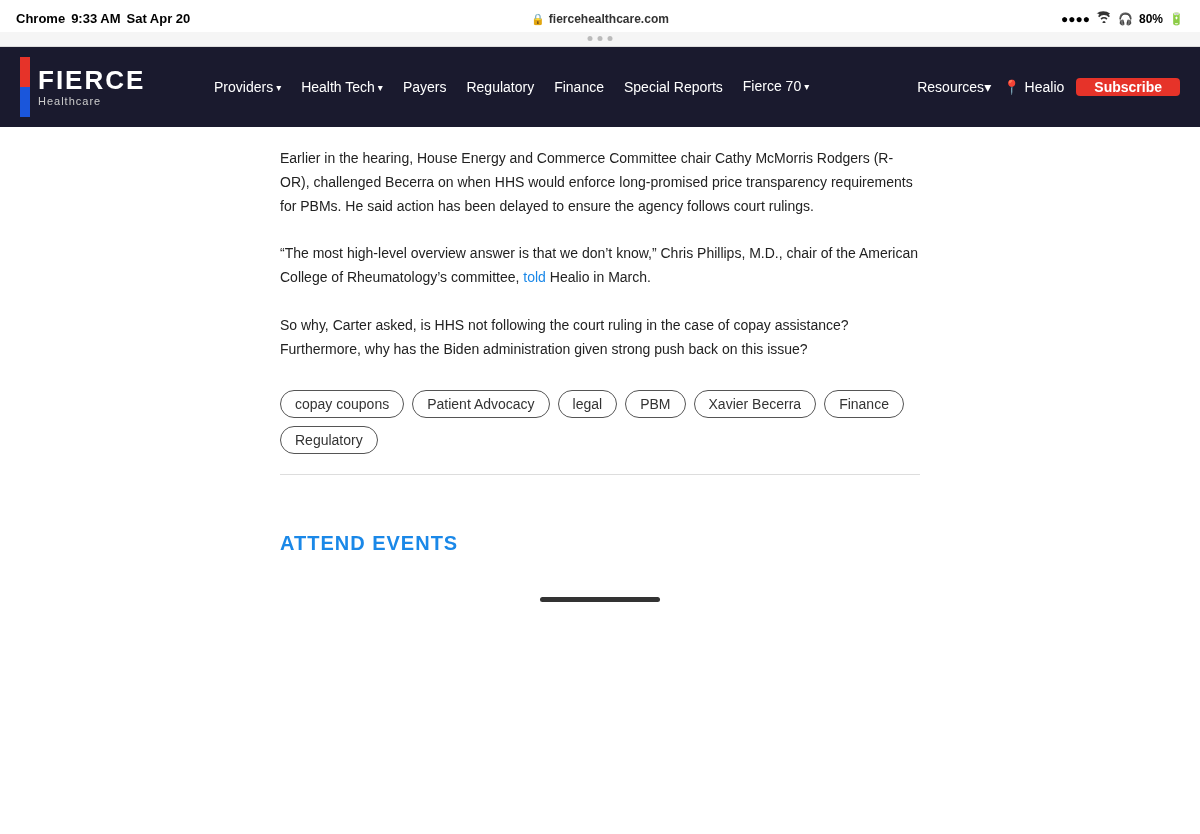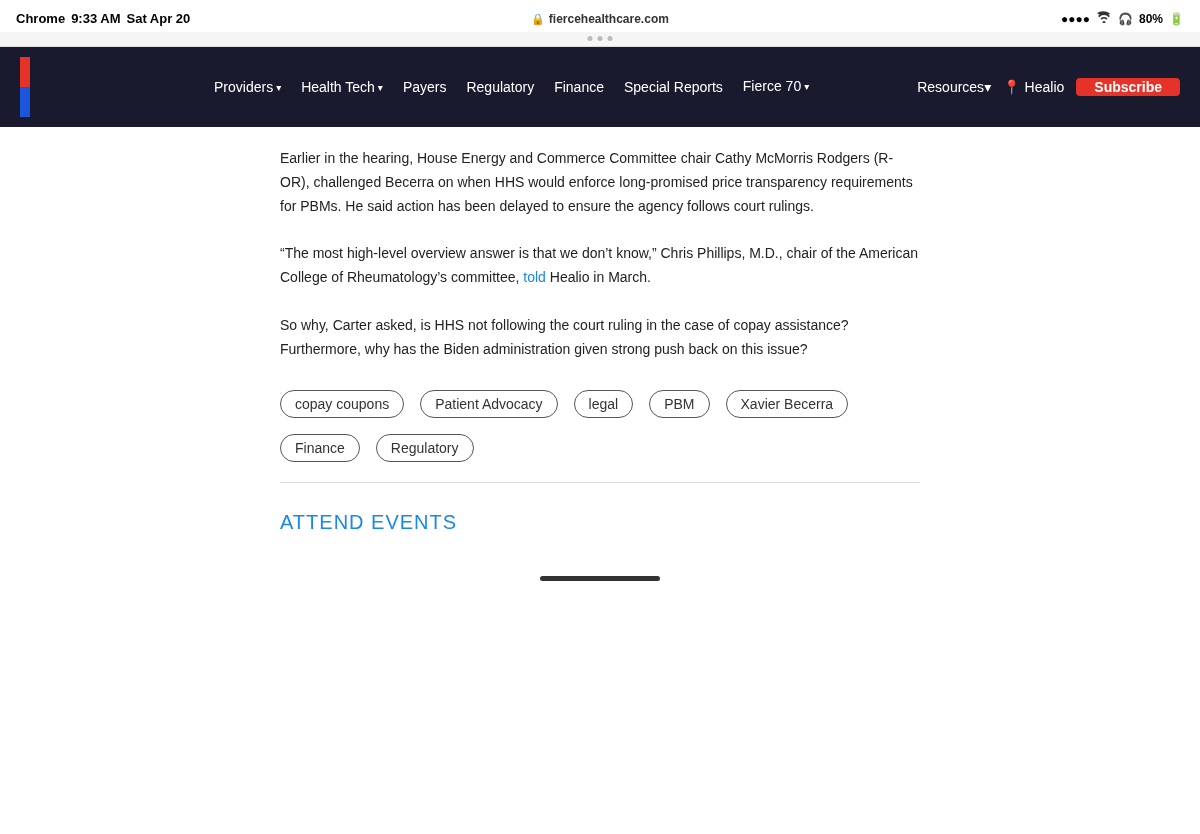--- a/index.html
+++ b/index.html
@@ -161,21 +161,21 @@
 
     .article-body a {
       color: #1a88e8;
       text-decoration: none;
     }
 
     
     .tags-section {
       display: flex;
       flex-wrap: wrap;
-      gap: 16px;
+      gap: 8px;
       margin-top: 28px;
       margin-bottom: 20px;
     }
     .tag {
       border: 1.5px solid #555;
       border-radius: 20px;
       padding: 5px 14px;
       font-size: 14px;
       color: #333;
       cursor: pointer;
@@ -183,24 +183,25 @@
     }
 
     
     .attend-events {
       border-top: 1px solid #ddd;
       padding-top: 28px;
       margin-top: 10px;
     }
     .attend-title {
       font-size: 20px;
-      font-weight: 400;
+      font-weight: 700;
       color: #1a88e8;
       letter-spacing: 1px;
       text-transform: uppercase;
+      margin-top: 29px;
     }
 
     
     .home-indicator {
       display: flex;
       justify-content: center;
       padding: 12px 0 6px;
     }
     .home-bar {
       width: 120px;
@@ -241,20 +242,24 @@
       <span></span>
       <span></span>
       <span></span>
     </div>
   </div>
 </div>
 
 <nav class="site-nav">
   <div class="logo-area">
     <div class="logo-flag"></div>
+    <div class="logo-text">
+      <span class="logo-fierce">FIERCE</span>
+      <span class="logo-healthcare">Healthcare</span>
+    </div>
   </div>
 
   <div class="nav-links">
     <a class="nav-item">
       <span>Providers</span>
       <span class="nav-chevron">▾</span>
     </a>
     <a class="nav-item">
       <span>Health Tech</span>
       <span class="nav-chevron">▾</span>

